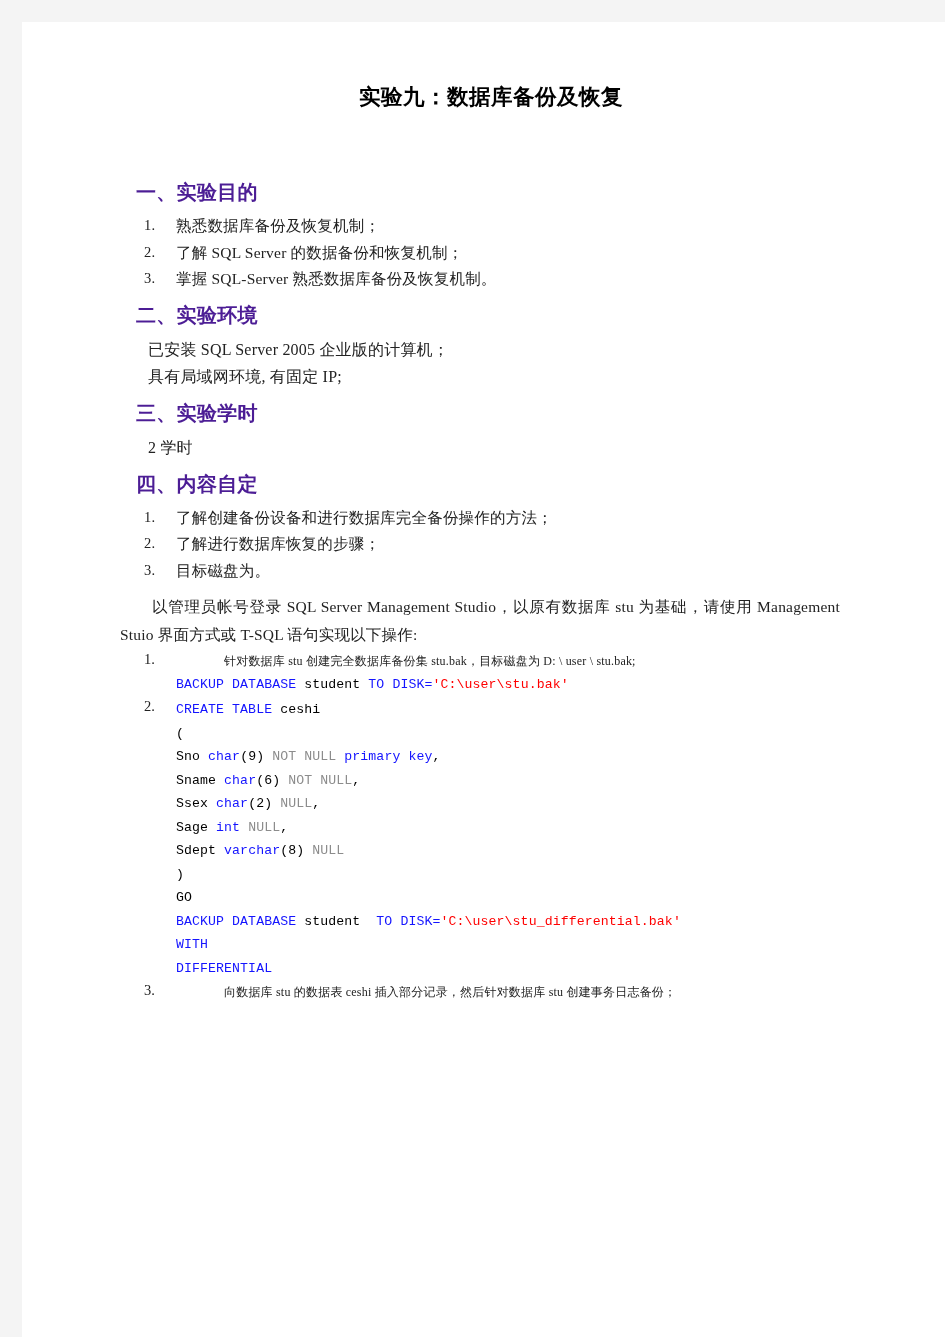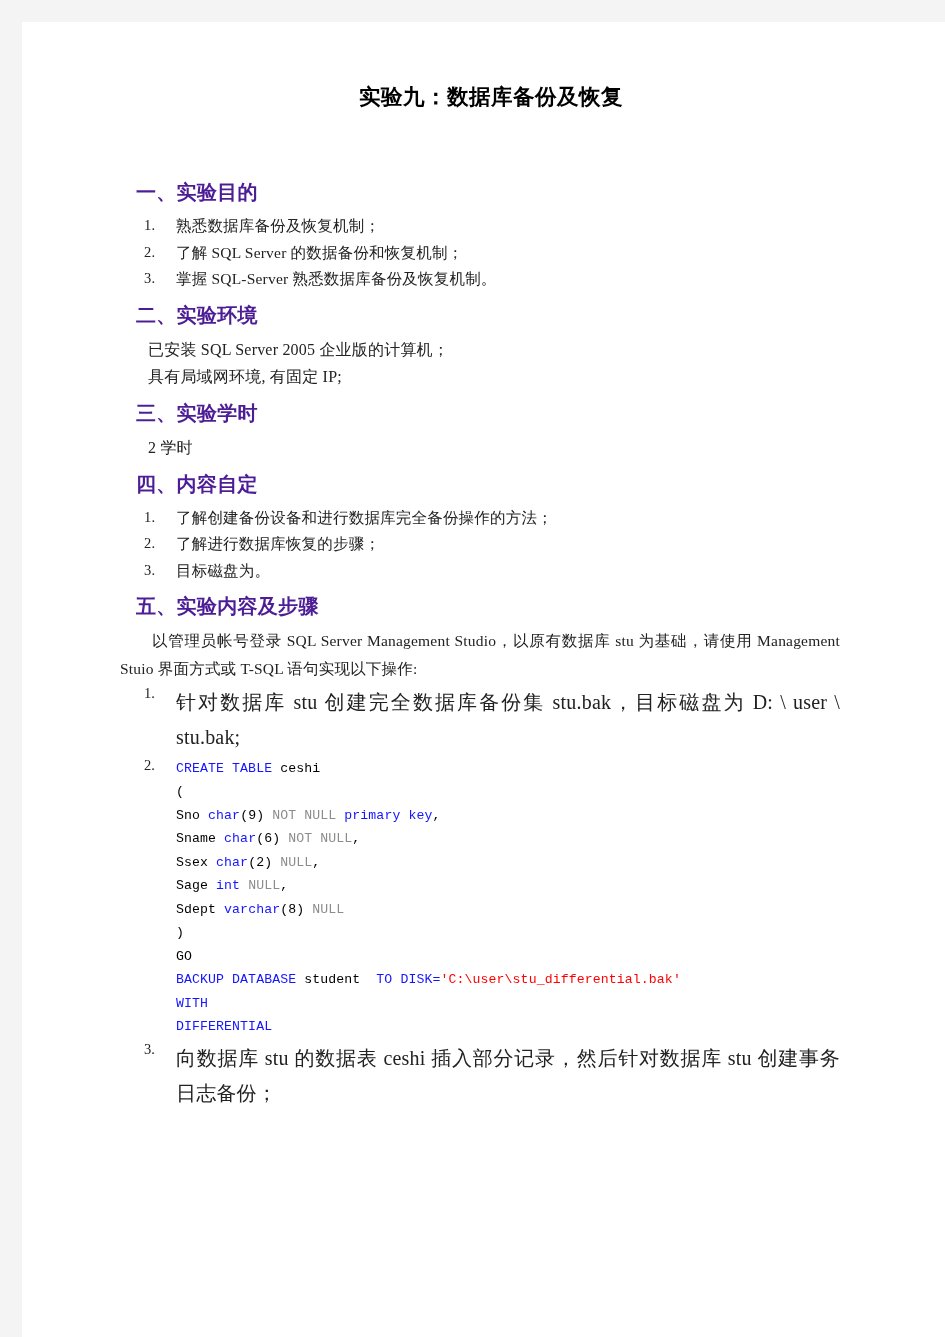--- a/index.html
+++ b/index.html
@@ -103,25 +103,26 @@
     position: absolute;
     left: 24px;
     top: 0;
     width: 26px;
     font-family: "Liberation Serif", "DejaVu Serif", serif;
     font-size: 14.5px;
     color: #222;
   }
   .step-text {
     font-family: "Liberation Serif", "DejaVu Serif", serif;
-    font-size: 20px;
+    font-size: 12px;
     color: #222;
     line-height: 1.75;
     letter-spacing: 0.2px;
     text-align: justify;
+    margin-left: 48px;
   }
   .code-block {
     font-family: "Liberation Mono", "DejaVu Sans Mono", monospace;
     font-size: 13.2px;
     line-height: 1.78;
     color: #000;
     white-space: pre-wrap;
     margin-top: 1px;
     letter-spacing: 0.1px;
   }
@@ -179,27 +180,27 @@
           <span>了解进行数据库恢复的步骤；</span>
         </li>
         <li>
           <span class="li-num">3.</span>
           <span>目标磁盘为。</span>
         </li>
       </ol>
     </div>
 
     <div class="section-block">
-      <div class="section-heading">五、实验内容及步骤</div>
       <p class="body-para">以管理员帐号登录 SQL Server Management Studio，以原有数据库 stu 为基础，请使用 Management Stuio 界面方式或 T-SQL 语句实现以下操作:</p>
 
       <ol class="steps-list">
         <li>
           <span class="li-num">1.</span>
           <div class="step-text">针对数据库 stu 创建完全数据库备份集 stu.bak，目标磁盘为 D: \ user \ stu.bak;</div>
+          <div class="code-block"><div><span class="kw">BACKUP DATABASE </span><span class="pln">student </span><span class="kw">TO DISK=</span><span class="str">'C:\user\stu.bak'</span></div></div>
         </li>
         <li>
           <span class="li-num">2.</span>
           <div class="code-block"><div><span class="kw">CREATE TABLE </span><span class="pln">ceshi</span></div><div><span class="pln">(</span></div><div><span class="pln">Sno </span><span class="kw">char</span><span class="pln">(9) </span><span class="gray">NOT NULL </span><span class="kw">primary key</span><span class="pln">,</span></div><div><span class="pln">Sname </span><span class="kw">char</span><span class="pln">(6) </span><span class="gray">NOT NULL</span><span class="pln">,</span></div><div><span class="pln">Ssex </span><span class="kw">char</span><span class="pln">(2) </span><span class="gray">NULL</span><span class="pln">,</span></div><div><span class="pln">Sage </span><span class="kw">int</span><span class="pln"> </span><span class="gray">NULL</span><span class="pln">,</span></div><div><span class="pln">Sdept </span><span class="kw">varchar</span><span class="pln">(8) </span><span class="gray">NULL</span></div><div><span class="pln">)</span></div><div><span class="pln">GO</span></div><div><span class="kw">BACKUP DATABASE </span><span class="pln">student  </span><span class="kw">TO DISK=</span><span class="str">'C:\user\stu_differential.bak'</span></div><div><span class="kw">WITH</span></div><div><span class="kw">DIFFERENTIAL</span></div></div>
         </li>
         <li>
           <span class="li-num">3.</span>
           <div class="step-text">向数据库 stu 的数据表 ceshi 插入部分记录，然后针对数据库 stu 创建事务日志备份；</div>
 
         </li>

